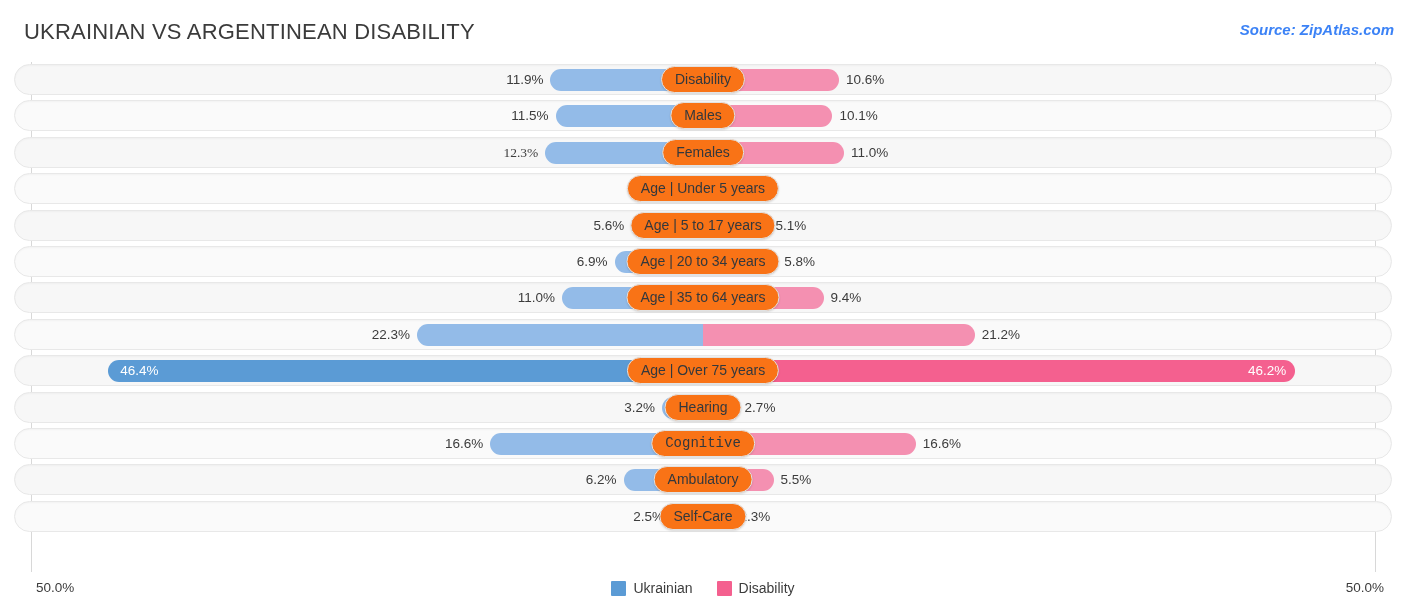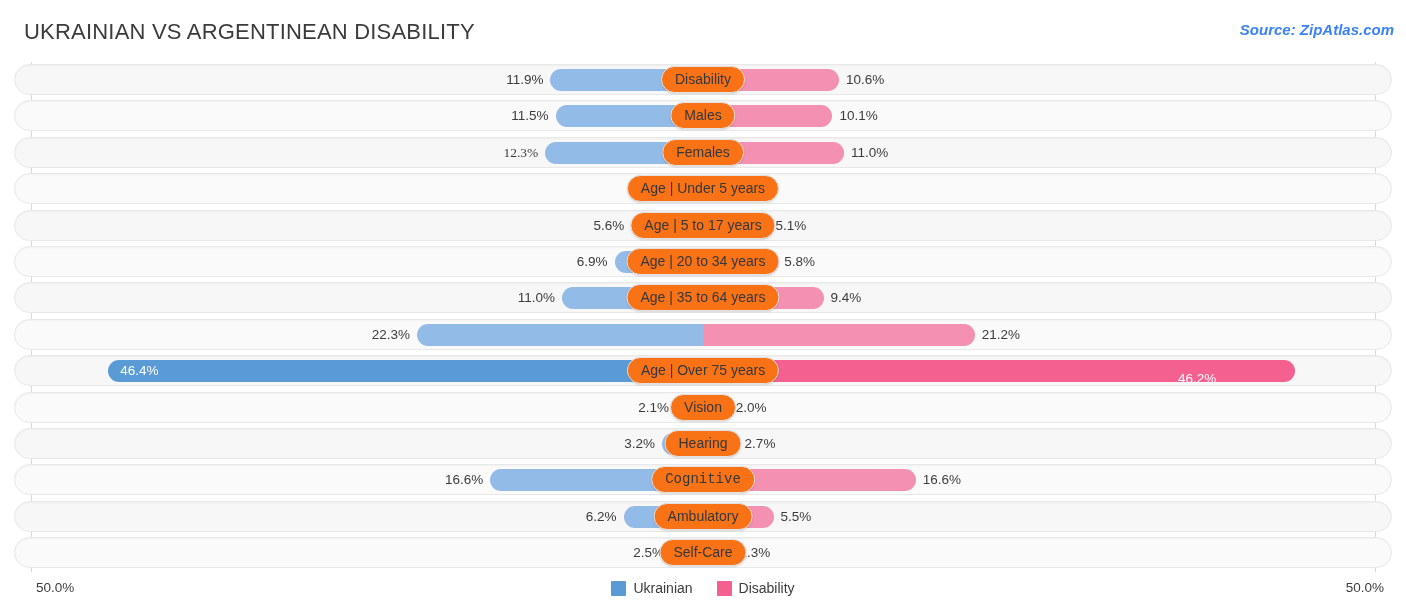--- a/index.html
+++ b/index.html
@@ -262,30 +262,22 @@
           <div class="bar bar-left" style="left: 417.114px; width: 285.886px;"></div>
           <div class="bar bar-right" style="left: 703px; width: 271.784px;"></div>
           <div class="val val-left" style="right: 995.886px;">22.3%</div>
           <div class="val val-right" style="left: 981.784px;">21.2%</div>
         </div>
         <div class="row hi">
           <div class="row-track"></div>
           <div class="bar bar-left" style="left: 108.152px; width: 594.848px;"></div>
           <div class="bar bar-right" style="left: 703px; width: 592.284px;"></div>
           <div class="val val-left inside" style="left: 120.152px;">46.4%</div>
-          <div class="val val-right inside" style="left: 1178px; margin-top: 8px;">46.2%</div>
+          <div class="val val-right inside" style="left: 1248px;">46.2%</div>
           <div class="center-pill" style="left: 703px;">Age | Over 75 years</div>
-        </div>
-        <div class="row alt">
-          <div class="row-track"></div>
-          <div class="bar bar-left" style="left: 676.078px; width: 26.922px;"></div>
-          <div class="bar bar-right" style="left: 703px; width: 25.64px;"></div>
-          <div class="val val-left" style="right: 736.922px;">2.1%</div>
-          <div class="val val-right" style="left: 735.64px;">2.0%</div>
-          <div class="center-pill" style="left: 703px;">Vision</div>
         </div>
         <div class="row">
           <div class="row-track"></div>
           <div class="bar bar-left" style="left: 661.976px; width: 41.024px;"></div>
           <div class="bar bar-right" style="left: 703px; width: 34.614px;"></div>
           <div class="val val-left" style="right: 751.024px;">3.2%</div>
           <div class="val val-right" style="left: 744.614px;">2.7%</div>
           <div class="center-pill" style="left: 703px;">Hearing</div>
         </div>
         <div class="row alt">

